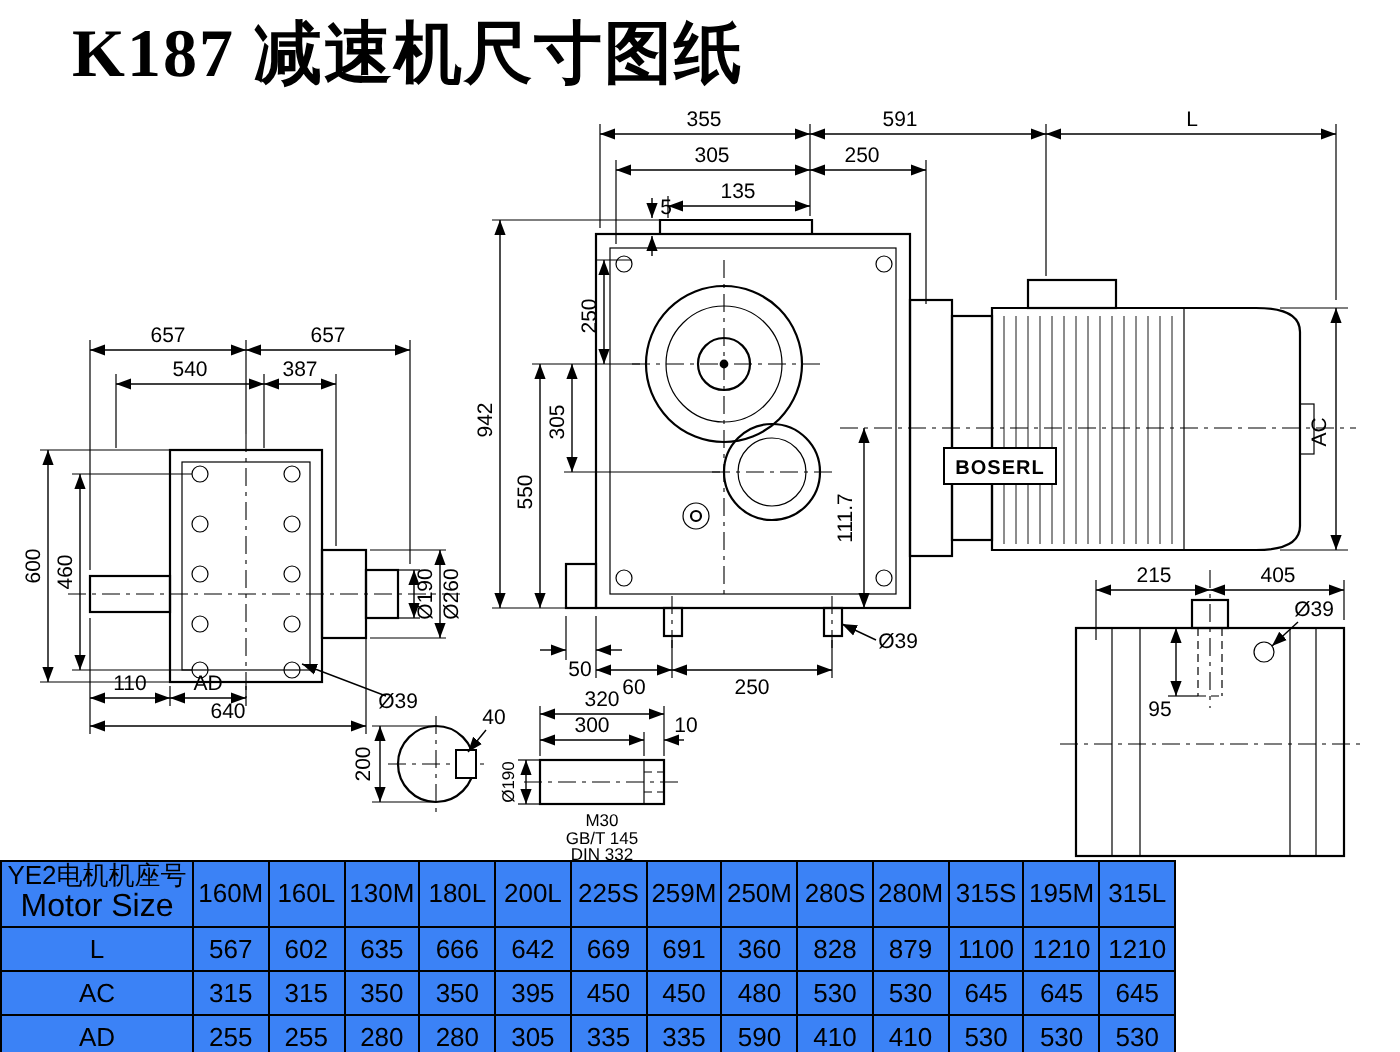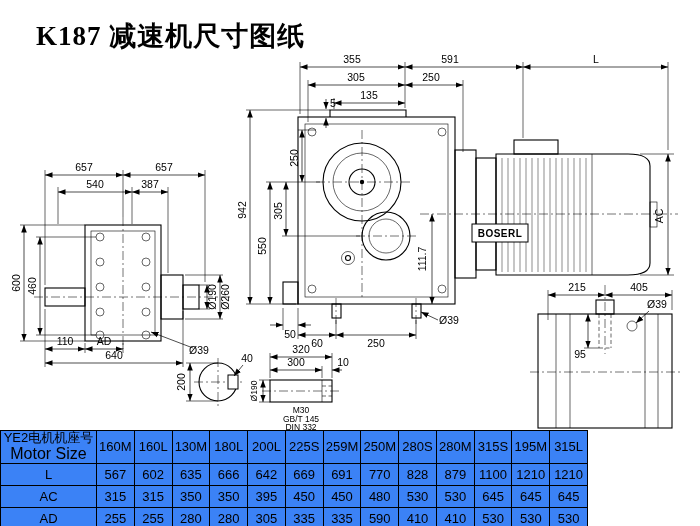--- a/index.html
+++ b/index.html
@@ -1,19 +1,19 @@
 <!DOCTYPE html>
 <html><head>
 <meta charset="utf-8">
 <style>
   * { margin:0; padding:0; box-sizing:border-box; }
   html,body { width:700px; height:526px; background:#fff; font-family:"Liberation Sans",sans-serif; }
   .page { position:absolute; top:0; left:0; width:700px; height:526px; background:#fff; overflow:hidden; }
-  h1.title { position:absolute; top:18px; left:36px; font-family:"Liberation Serif","DejaVu Serif",serif;
-             font-size:27px; font-weight:bold; color:#000; letter-spacing:1px; white-space:nowrap;text-align:right; }
+  h1.title { position:absolute; top:4px; left:36px; font-family:"Liberation Serif","DejaVu Serif",serif;
+             font-size:34px; font-weight:bold; color:#000; letter-spacing:1px; white-space:nowrap;text-align:right; }
   svg.drawing { position:absolute; top:42px; left:0; }
   .ln   { stroke:#000; stroke-width:1.1; fill:none; }
   .thin { stroke:#000; stroke-width:0.6; fill:none; }
   .fin  { stroke:#000; stroke-width:0.45; fill:none; }
   .cl   { stroke:#000; stroke-width:0.55; fill:none; stroke-dasharray:9 3 2 3; }
   .hid  { stroke:#000; stroke-width:0.6; fill:none; stroke-dasharray:4 2.5; }
   .dim  { stroke:#000; stroke-width:0.7; fill:none; marker-start:url(#arr); marker-end:url(#arr); }
   .dime { stroke:#000; stroke-width:0.7; fill:none; marker-end:url(#arr); }
   text.d { font-family:"Liberation Sans",sans-serif; font-size:10.5px; fill:#000; text-anchor:middle; }
   text.sm { font-size:8.5px; }
@@ -288,21 +288,21 @@
     </tr>
     <tr class="row">
       <th>L</th>
       <td>567</td>
       <td>602</td>
       <td>635</td>
       <td>666</td>
       <td>642</td>
       <td>669</td>
       <td>691</td>
-      <td>770</td>
+      <td>360</td>
       <td>828</td>
       <td>879</td>
       <td>1100</td>
       <td>1210</td>
       <td>1210</td>
     </tr>
     <tr class="row">
       <th>AC</th>
       <td>315</td>
       <td>315</td>

